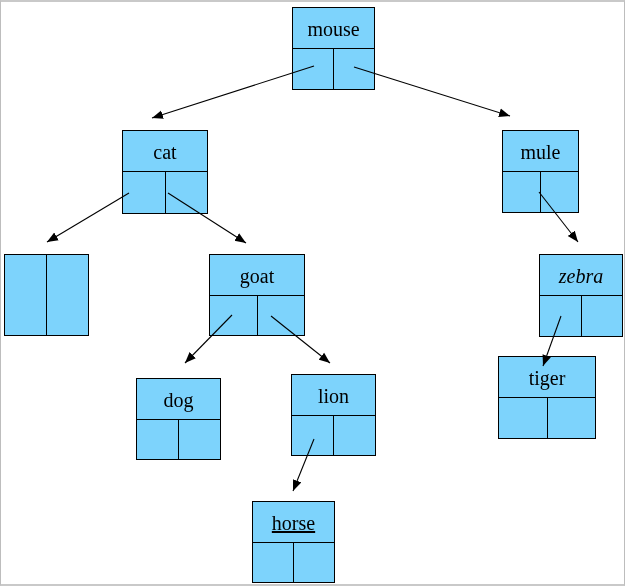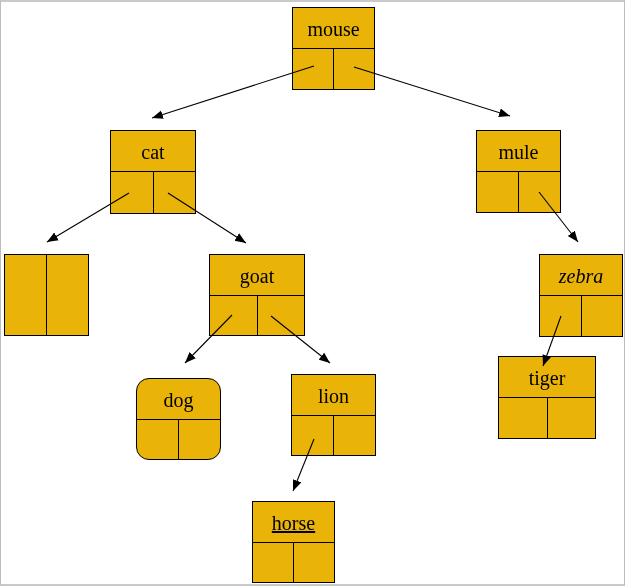--- a/index.html
+++ b/index.html
@@ -16,21 +16,21 @@
     background: #ffffff;
     border: 1px solid #bdbdbd;
     border-top: 2px solid #c9c9c9;
     border-bottom: 2px solid #c9c9c9;
     overflow: hidden;
   }
   .node {
     position: absolute;
     box-sizing: border-box;
     border: 1px solid #000000;
-    background: #eab308;
+    background: #7dd3fc;
     display: flex;
     flex-direction: column;
     z-index: 1;
   }
   .node-label {
     box-sizing: border-box;
     height: 41px;
     border-bottom: 1px solid #000000;
     display: flex;
     align-items: center;
@@ -70,29 +70,29 @@
 <div class="frame">
 
   <div class="node" style="left:291px; top:5px; width:83px; height:83px;">
     <div class="node-label">mouse</div>
     <div class="node-cells">
       <div class="cell left"></div>
       <div class="cell right"></div>
     </div>
   </div>
 
-  <div class="node" style="left:109px; top:128px; width:86px; height:84px;">
+  <div class="node" style="left:121px; top:128px; width:86px; height:84px;">
     <div class="node-label">cat</div>
     <div class="node-cells">
       <div class="cell left"></div>
       <div class="cell right"></div>
     </div>
   </div>
 
-  <div class="node" style="left:475px; top:128px; width:85px; height:83px;">
+  <div class="node" style="left:501px; top:128px; width:77px; height:83px;">
     <div class="node-label">mule</div>
     <div class="node-cells">
       <div class="cell left"></div>
       <div class="cell right"></div>
     </div>
   </div>
 
   <div class="node" style="left:3px; top:252px; width:85px; height:82px;">
     <div class="node-cells">
       <div class="cell left"></div>
@@ -109,21 +109,21 @@
   </div>
 
   <div class="node" style="left:538px; top:252px; width:84px; height:83px;font-style:italic;">
     <div class="node-label">zebra</div>
     <div class="node-cells">
       <div class="cell left"></div>
       <div class="cell right"></div>
     </div>
   </div>
 
-  <div class="node" style="left:135px; top:376px; width:85px; height:82px;border-radius:13px;">
+  <div class="node" style="left:135px; top:376px; width:85px; height:82px;">
     <div class="node-label">dog</div>
     <div class="node-cells">
       <div class="cell left"></div>
       <div class="cell right"></div>
     </div>
   </div>
 
   <div class="node" style="left:290px; top:372px; width:85px; height:82px;">
     <div class="node-label">lion</div>
     <div class="node-cells">

